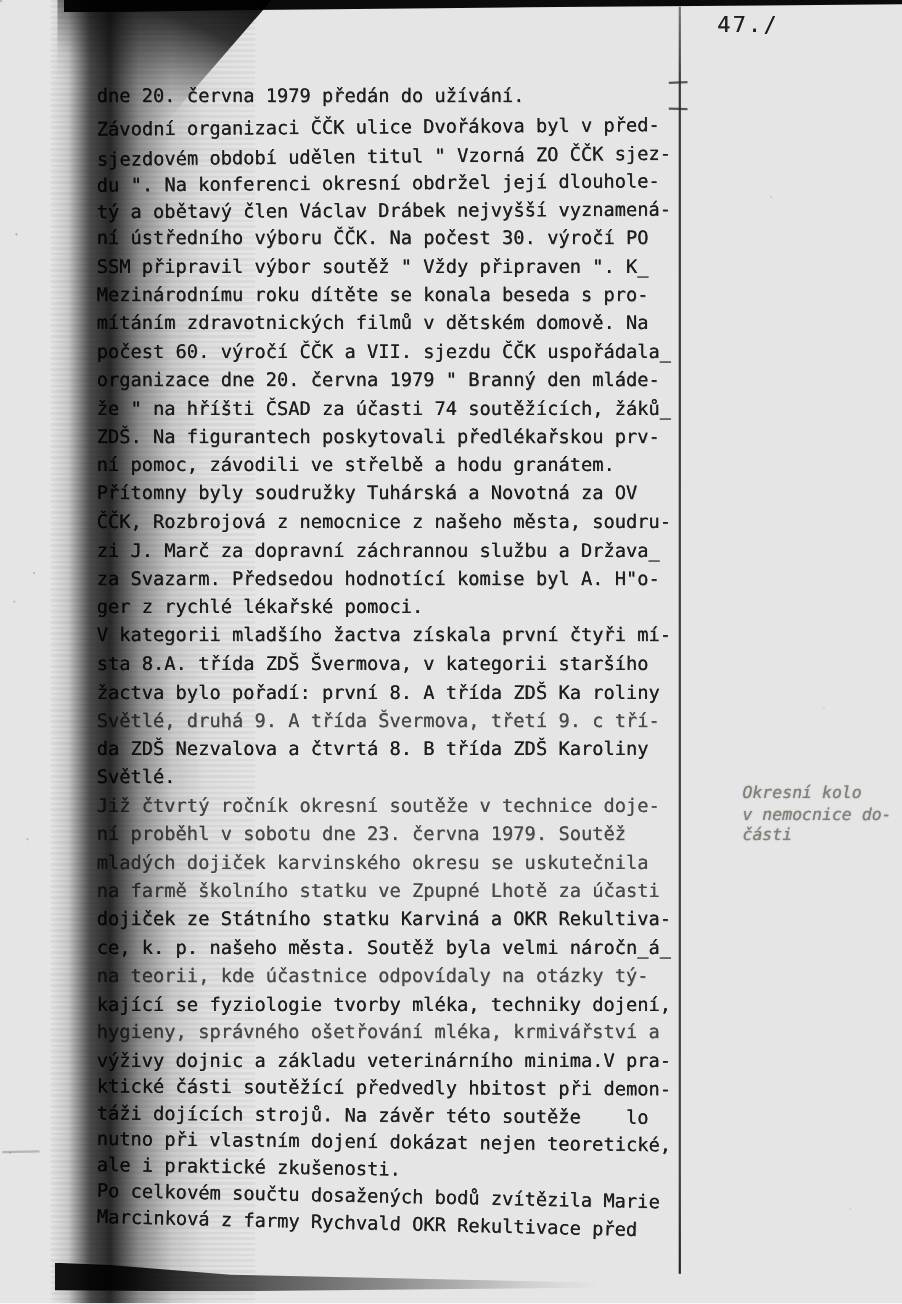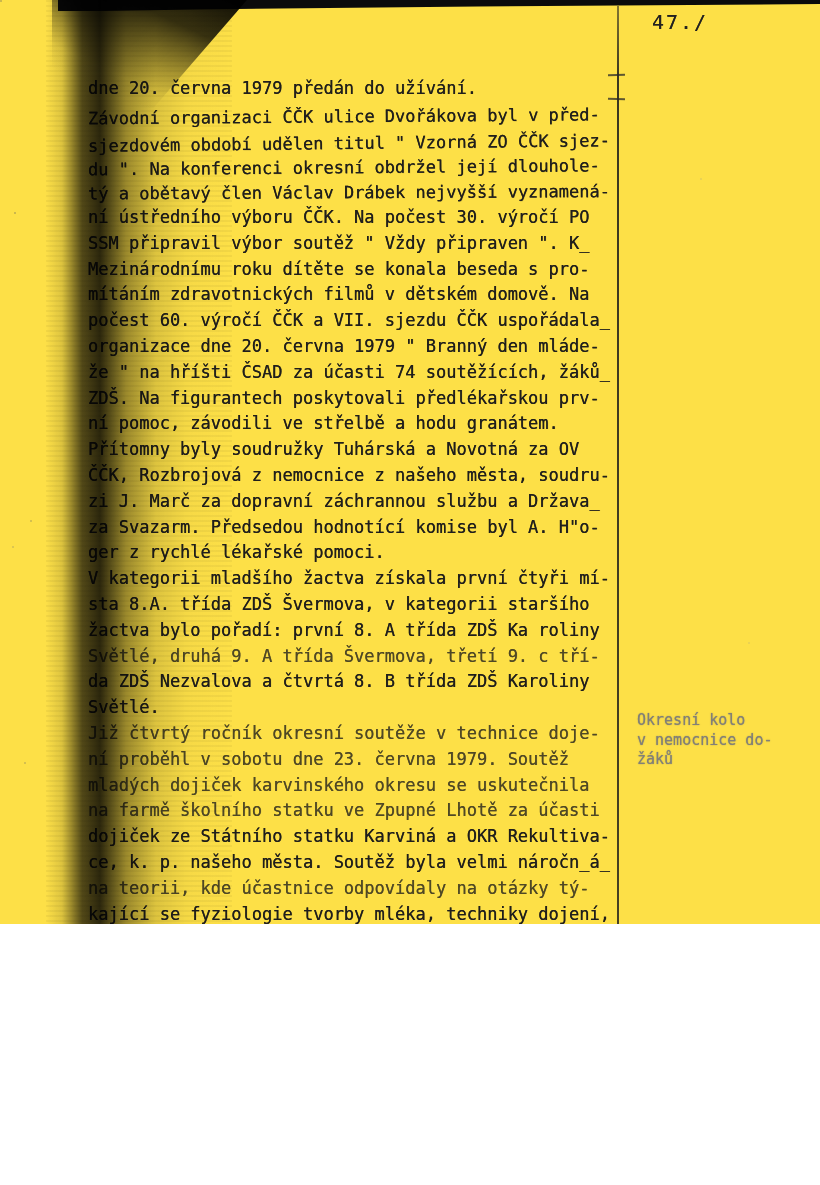--- a/index.html
+++ b/index.html
@@ -1,19 +1,19 @@
 <!DOCTYPE html>
 <html><head>
 <meta charset="utf-8">
 <style>
   html,body{margin:0;padding:0;background:#ffffff;}
   #page{
     position:relative;
-    width:820px;height:924px;
-    background:#fde047;
+    width:820px;height:1185px;
+    background:#e5e5e5;
     overflow:hidden;
     font-family:"DejaVu Sans Mono", monospace;
   }
   
   .top-strip{
     position:absolute;left:58px;top:0;right:0;height:11px;
     background:#0b0b0b;
     clip-path:polygon(0 0,100% 0,100% 36%,55% 60%,18% 86%,6% 100%,0 100%);
   }
   
@@ -86,21 +86,21 @@
   .body-text .ln:nth-child(4){transform:rotate(-0.45deg);}
   .body-text .ln:nth-child(5){transform:rotate(-0.25deg);}
   .body-text .ln:nth-child(36){transform:rotate(0.3deg);}
   .body-text .ln:nth-child(37){transform:rotate(0.45deg);}
   .body-text .ln:nth-child(38){transform:rotate(0.65deg);}
   .body-text .ln:nth-child(39){transform:rotate(0.9deg);}
   .body-text .ln:nth-child(40){transform:rotate(1.15deg);}
   .body-text .ln:nth-child(41){transform:rotate(1.4deg);}
   
   .margin-note{
-    position:absolute;left:637px;top:711px;z-index:2;
+    position:absolute;left:675px;top:711px;z-index:2;font-style:italic;
   }
   .mn-ln{
     white-space:pre;font-size:15px;line-height:19.5px;color:#828078;
     text-shadow:0 0 1.2px rgba(115,115,110,0.9);
   }
   
   .specks{
     position:absolute;left:0;top:0;width:2px;height:2px;border-radius:50%;
     background:rgba(90,90,90,0.4);z-index:1;
     box-shadow:
@@ -175,20 +175,20 @@
     <div class="ln">táži dojících strojů. Na závěr této soutěže    lo</div>
     <div class="ln">nutno při vlastním dojení dokázat nejen teoretické,</div>
     <div class="ln">ale i praktické zkušenosti.</div>
     <div class="ln">Po celkovém součtu dosažených bodů zvítězila Marie</div>
     <div class="ln">Marcinková z farmy Rychvald OKR Rekultivace před</div>
   </div>
 
   <div class="margin-note">
     <div class="mn-ln">Okresní kolo</div>
     <div class="mn-ln">v nemocnice do-</div>
-    <div class="mn-ln">žáků</div>
+    <div class="mn-ln">části</div>
   </div>
 
   <div class="gutter"></div>
   <div class="gutter-top"></div>
   <div class="gutter-bottom"></div>
 
 </div>
 
 </body></html>

